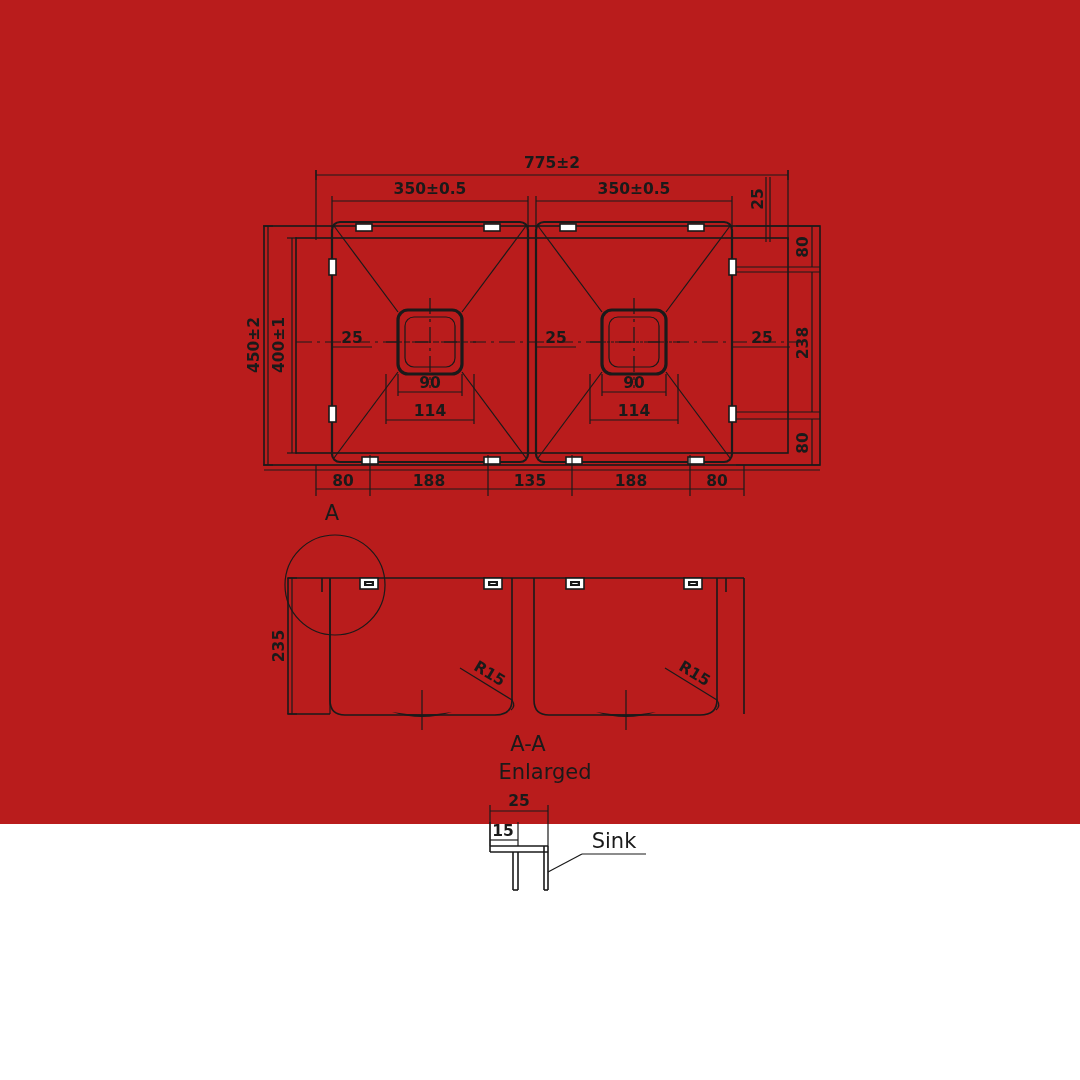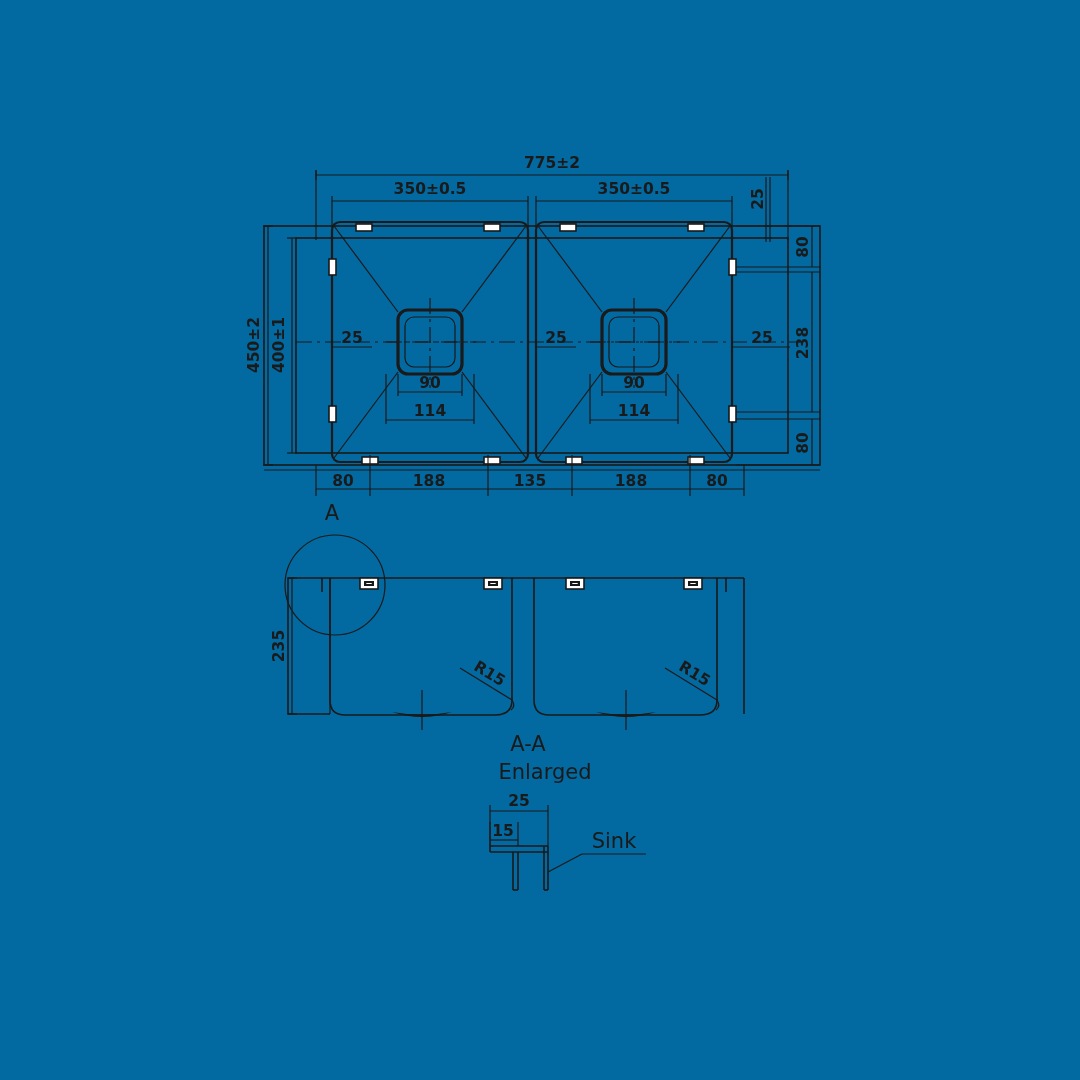--- a/index.html
+++ b/index.html
@@ -1,18 +1,18 @@
 <!DOCTYPE html>
 <html><head>
 <meta charset="utf-8">
 <style>
   html,body{margin:0;padding:0;background:#ffffff;}
   body{width:1080px;height:1080px;overflow:hidden;
        font-family:"DejaVu Sans","Liberation Sans",sans-serif;}
-  #stage{position:relative;width:1080px;height:1080px;background:#0369a1;}
+  #stage{position:relative;width:1080px;height:824px;background:#b91c1c;}
   svg{display:block;}
   .ln{stroke:#1a1a1a;fill:none;stroke-width:1.6;}
   .ln-thick{stroke:#1a1a1a;fill:none;stroke-width:3.2;}
   .ln-med{stroke:#1a1a1a;fill:none;stroke-width:2.2;}
   .ln-thin{stroke:#1a1a1a;fill:none;stroke-width:1.2;}
   .dim{stroke:#1a1a1a;fill:none;stroke-width:1.2;}
   .ext{stroke:#1a1a1a;fill:none;stroke-width:1.2;}
   .ctr{stroke:#1a1a1a;fill:none;stroke-width:1.2;
        stroke-dasharray:16 5 3 5;}
   .fillblk{fill:#1a1a1a;stroke:none;}

